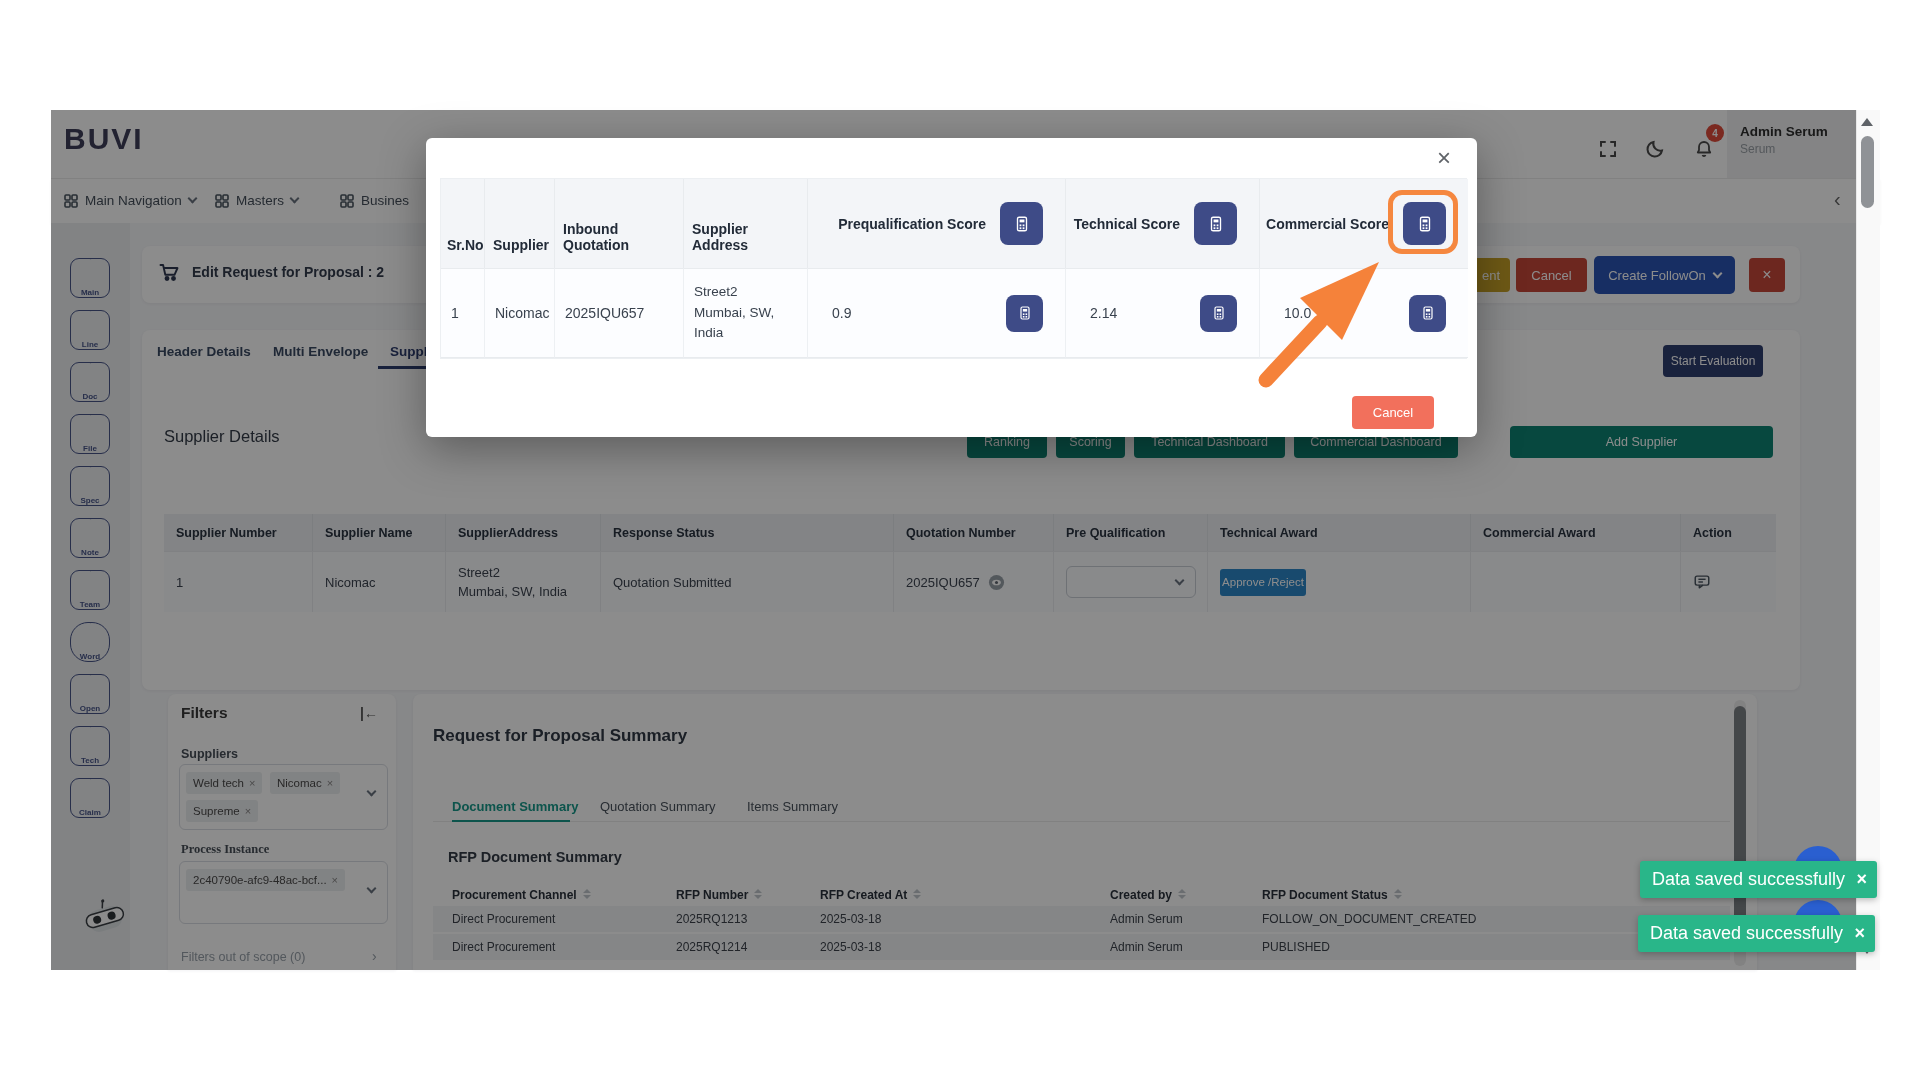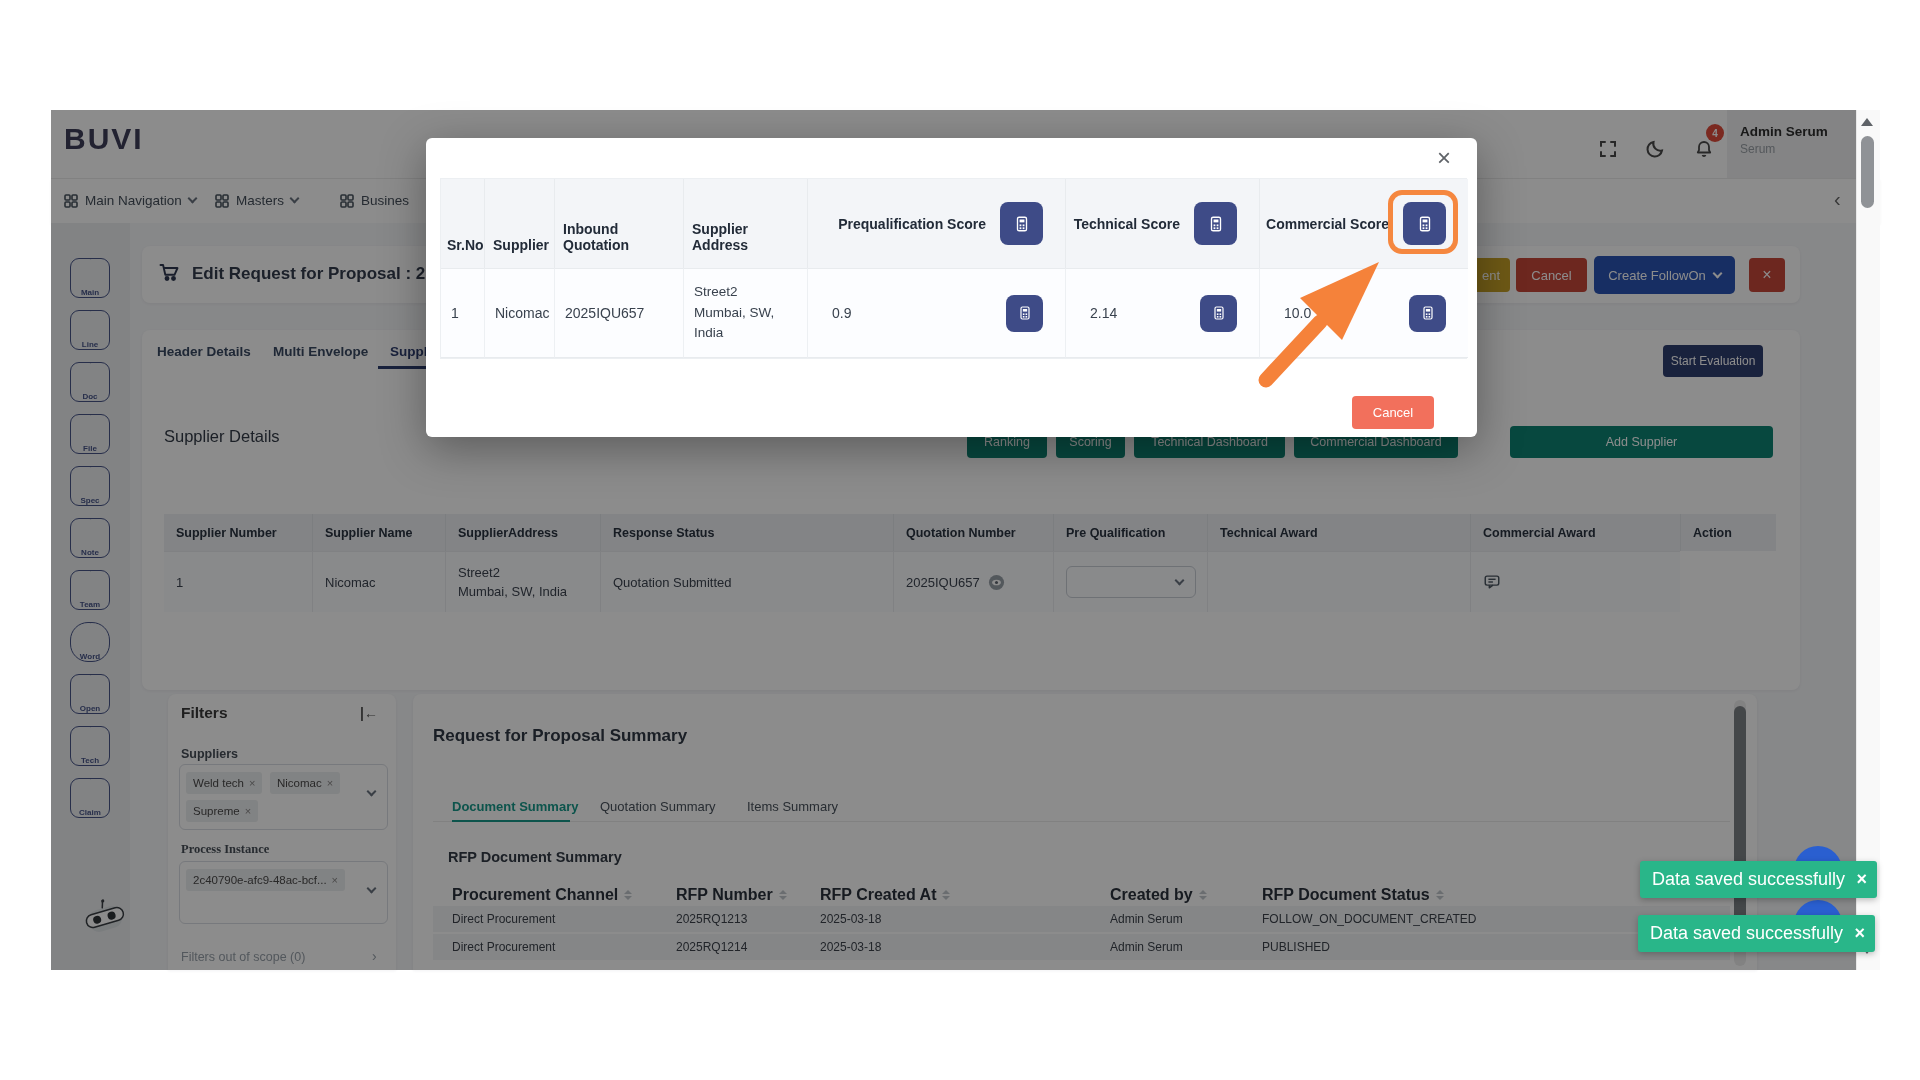--- a/index.html
+++ b/index.html
@@ -28,31 +28,31 @@
   .content-bg { left:130px; top:223px; width:1726px; height:747px; background:#f6f7f9; }
 
   
   .card { background:#fff; border-radius:8px; box-shadow:0 1px 3px rgba(30,40,60,.06); }
   .btn { display:flex; align-items:center; justify-content:center; color:#fff; border-radius:4px; font-size:13px; }
   .b-yellow { background:#c9a227; }
   .b-red { background:#c7473a; }
   .b-blue { background:#2b54b4; border-radius:5px; }
   .b-teal { background:#0d8473; font-size:12.5px; }
   .b-navy { background:#2f3e6f; font-size:12px; }
-  .title { font-size:17px; font-weight:700; color:#333c4e; }
+  .title { font-size:14px; font-weight:700; color:#333c4e; }
   .tab { position:absolute; font-size:13.5px; font-weight:600; color:#3a4a63; }
 
   
   .sup-grid { display:grid; grid-template-columns:148px 133px 155px 293px 160px 154px 263px 210px 96px; width:1612px; }
   .sup-th { background:#eef1f5; height:37px; display:flex; align-items:center; padding-left:12px; font-size:12.5px; font-weight:700; color:#2a3340; border-left:1px solid #e2e6ea; }
   .sup-td { background:#fafbfd; height:61px; display:flex; align-items:center; padding-left:12px; font-size:13px; color:#3c4450; border-left:1px solid #e9ecef; border-top:1px solid #e9ecef; }
   .sup-grid > :first-child, .sup-grid > :nth-child(10) { border-left:none; }
 
   
-  .sum-head { left:433px; top:884px; width:1297px; height:22px; padding-left:19px; display:grid; grid-template-columns:224px 144px 290px 152px auto; align-items:center; font-size:16px; font-weight:700; color:#2b323c; }
+  .sum-head { left:433px; top:884px; width:1297px; height:22px; padding-left:19px; display:grid; grid-template-columns:224px 144px 290px 152px auto; align-items:center; font-size:12px; font-weight:700; color:#2b323c; }
   .sum-row { position:absolute; left:433px; width:1297px; height:26px; padding-left:19px; display:grid; grid-template-columns:224px 144px 290px 152px auto; align-items:center; font-size:12px; color:#3c434c; background:#f3f4f6; }
   .carets { display:inline-block; margin-left:6px; }
   .carets i { display:block; width:0; height:0; border-left:4px solid transparent; border-right:4px solid transparent; }
   .carets i.up { border-bottom:4px solid #c2c7cd; margin-bottom:2px; }
   .carets i.dn { border-top:4px solid #c2c7cd; }
 
   
   .chip { position:absolute; height:22px; background:#eceef0; border-radius:3px; display:flex; align-items:center; gap:5px; padding:0 7px; font-size:11.5px; color:#4a4a4a; }
   .chip b { font-weight:400; color:#888; font-size:11px; }
   .selbox { position:absolute; border:1px solid #d9dde3; border-radius:6px; background:#fff; }
@@ -293,20 +293,23 @@
         <circle cx="9" cy="9" r="8" fill="#98a0a8"></circle>
         <ellipse cx="9" cy="9" rx="4.6" ry="3" fill="#fff"></ellipse>
         <circle cx="9" cy="9" r="1.6" fill="#5f6670"></circle>
       </svg>
   </div>
   <div class="sup-td">
     <div style="width:130px;height:32px;border:1px solid #c9ced6;border-radius:6px;display:flex;align-items:center;justify-content:flex-end;padding-right:12px;">
         <i class="chev"></i>
       </div>
   </div>
+  <div class="sup-td">
+    <div class="btn" style="width:86px;height:27px;background:#2d87c8;border-radius:3px;font-size:11.5px;">Approve /Reject</div>
+  </div>
   <div class="sup-td"></div>
   <div class="sup-td">
     <svg width="18" height="18" viewBox="0 0 20 20" fill="none" stroke="#4a5560" stroke-width="1.6" stroke-linejoin="round">
         <rect x="2.5" y="3.5" width="15" height="10" rx="2"></rect>
         <path d="M7 13.5v3l4-3"></path>
         <line x1="6" y1="7" x2="14" y2="7"></line>
         <line x1="6" y1="10" x2="11" y2="10"></line>
       </svg>
   </div>
 </div>

